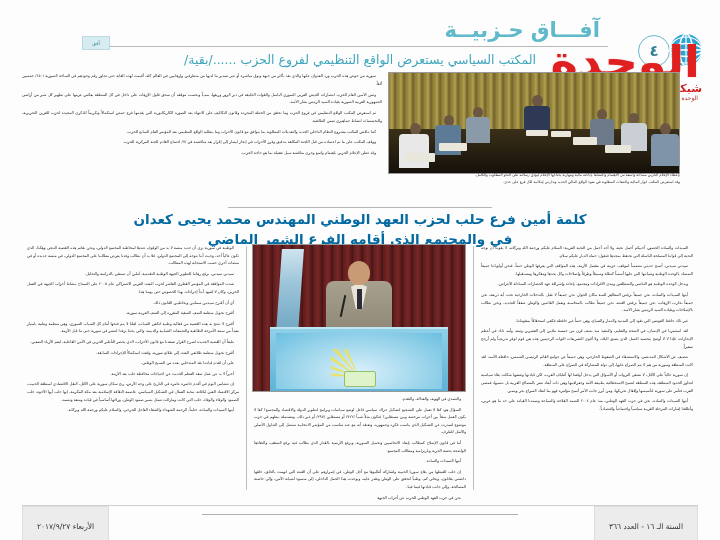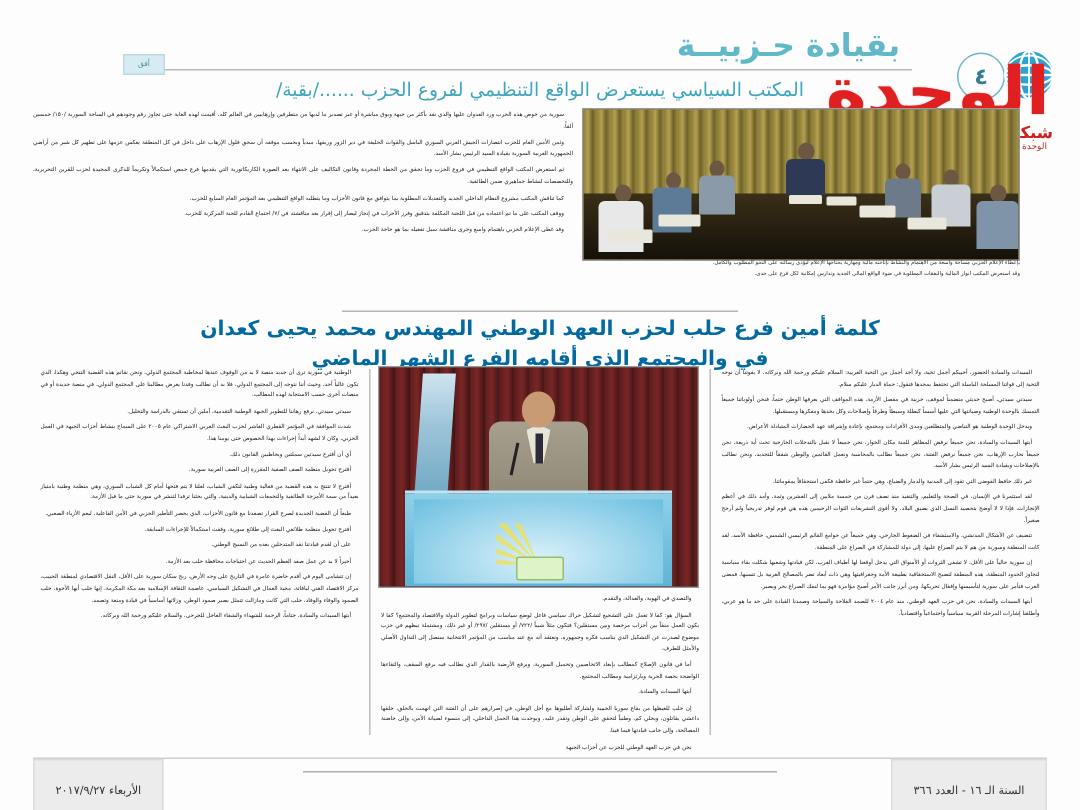--- a/index.html
+++ b/index.html
@@ -398,21 +398,21 @@
   }
   .footer-issue { right: 0; }
   .footer-date  { left: 0; }
 </style>
 </head>
 <body>
 
 <div id="page">
 
   <div class="masthead">
-    <div class="masthead-title">بقيادة حـزبيــة</div>
+    <div class="masthead-title">آفـــاق حـزبيــة</div>
     <div class="masthead-rule"></div>
     <div class="masthead-tag">أفق</div>
 
     <div class="globe-wrap">
       <div class="page-num-oval">٤</div>
       <svg class="globe-icon" viewBox="0 0 36 36">
         <circle cx="18" cy="18" r="16" fill="#2ba3d4"></circle>
         <ellipse cx="18" cy="18" rx="16" ry="6.5" fill="none" stroke="#ffffff" stroke-width="1.6"></ellipse>
         <ellipse cx="18" cy="18" rx="16" ry="13" fill="none" stroke="#ffffff" stroke-width="1.2"></ellipse>
         <ellipse cx="18" cy="18" rx="6.5" ry="16" fill="none" stroke="#ffffff" stroke-width="1.6"></ellipse>

